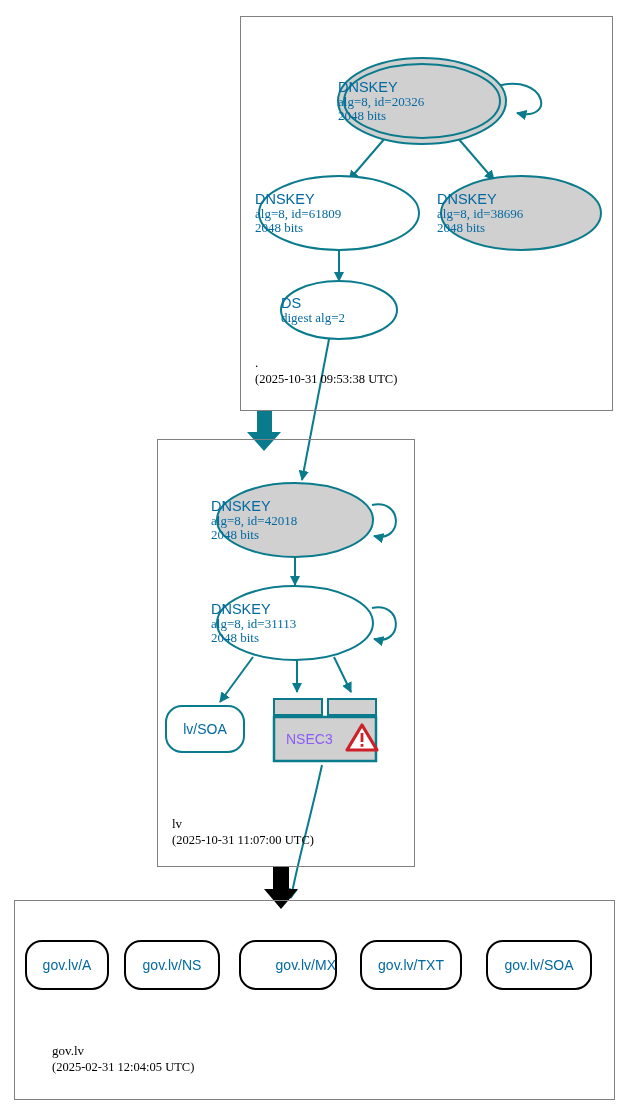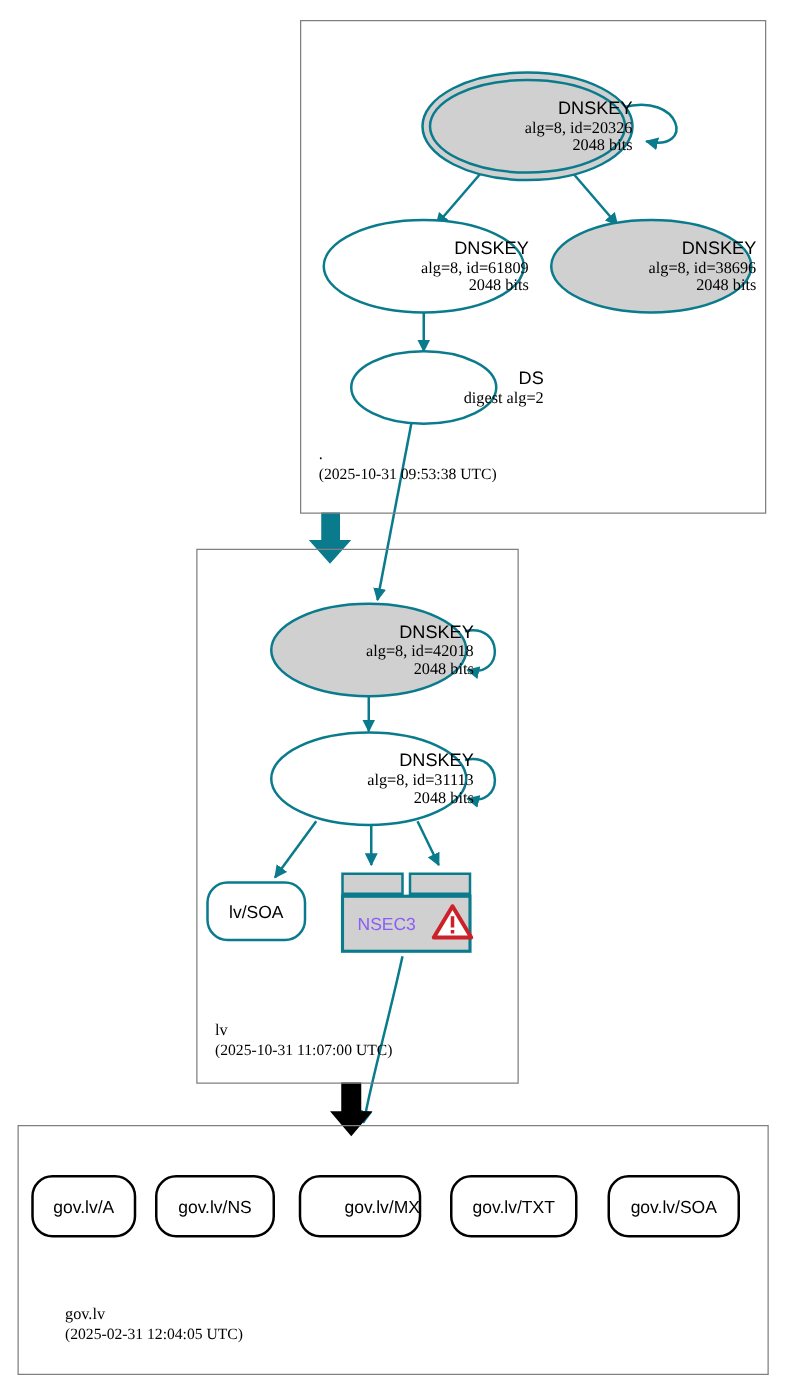--- a/index.html
+++ b/index.html
@@ -44,43 +44,43 @@
   .zone-label .zl-time {
     display: block;
     font-size: 12.5px;
     line-height: 17px;
     text-align: right;
   }
 
   
   .node-text {
     position: absolute;
-    text-align: right;
-    color: #000000;
+    text-align: left;
+    color: #0369a1;
     white-space: nowrap;
     pointer-events: none;
   }
   .nt-title {
     display: block;
     font-family: "Liberation Sans", sans-serif;
     font-size: 14.5px;
     line-height: 16px;
   }
   .nt-sub {
     display: block;
     font-family: "Liberation Serif", serif;
     font-size: 13px;
     line-height: 13.5px;
   }
   .rr-text {
     position: absolute;
     text-align: center;
     font-family: "Liberation Sans", sans-serif;
     font-size: 14px;
-    color: #000000;
+    color: #0369a1;
     white-space: nowrap;
     pointer-events: none;
   }
   .nsec-text {
     position: absolute;
     font-family: "Liberation Sans", sans-serif;
     font-size: 14px;
     color: #8b5cf6;
     white-space: nowrap;
     pointer-events: none;
@@ -243,21 +243,21 @@
   <span class="nt-sub">alg=8, id=61809</span>
   <span class="nt-sub">2048 bits</span>
 </div>
 
 <div class="node-text" style="left:437px; top:191px; width:168px;">
   <span class="nt-title">DNSKEY</span>
   <span class="nt-sub">alg=8, id=38696</span>
   <span class="nt-sub">2048 bits</span>
 </div>
 
-<div class="node-text" style="left:281px; top:295px; width:116px;padding-left:38px;">
+<div class="node-text" style="left:281px; top:295px; width:116px;">
   <span class="nt-title">DS</span>
   <span class="nt-sub">digest alg=2</span>
 </div>
 
 <div class="node-text" style="left:211px; top:498px; width:168px;">
   <span class="nt-title">DNSKEY</span>
   <span class="nt-sub">alg=8, id=42018</span>
   <span class="nt-sub">2048 bits</span>
 </div>
 

